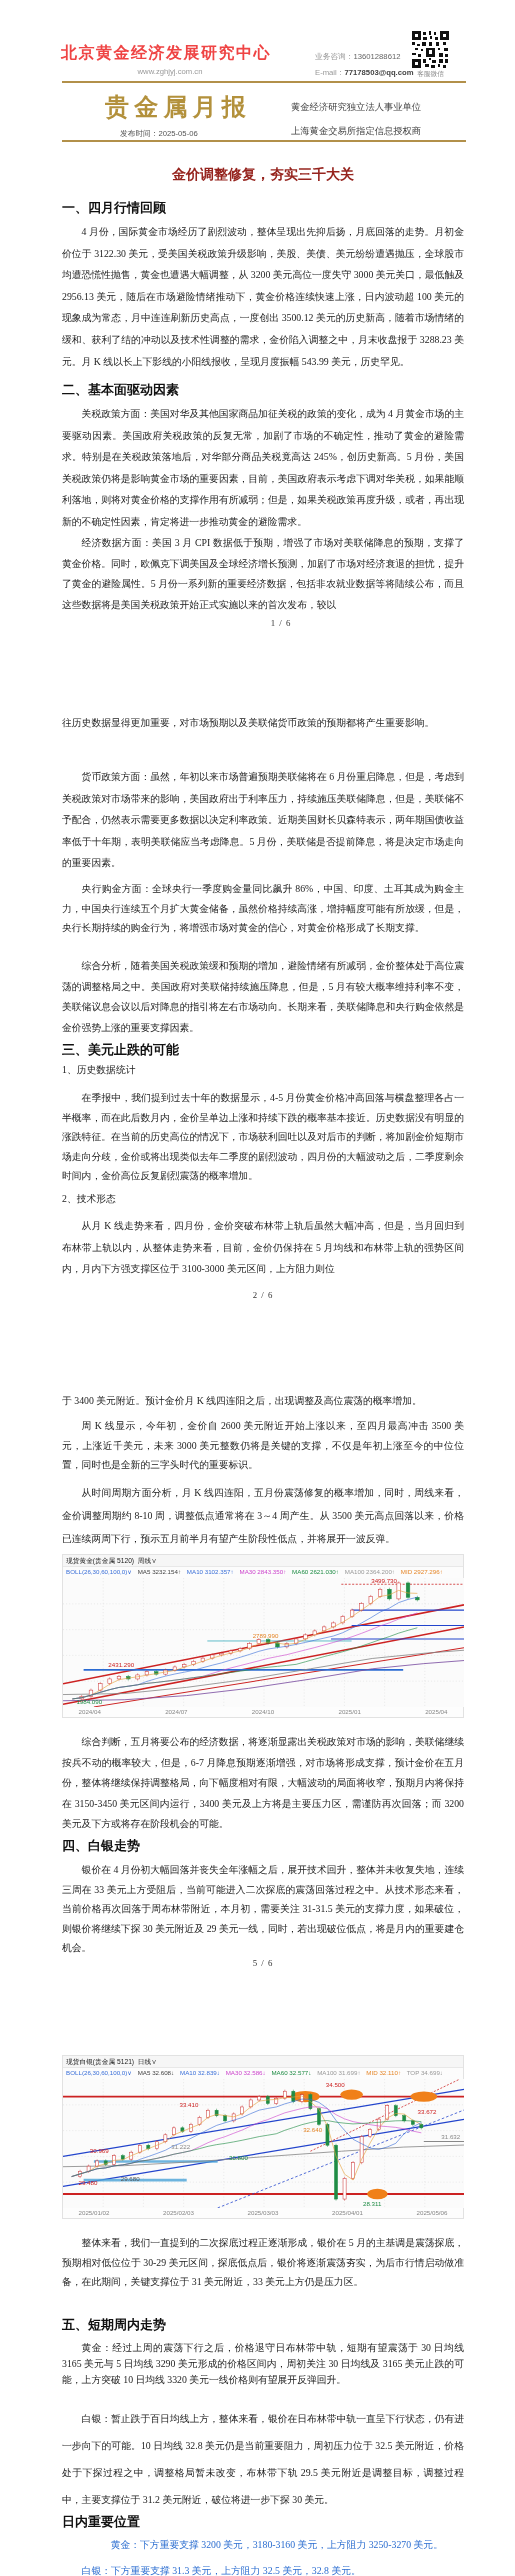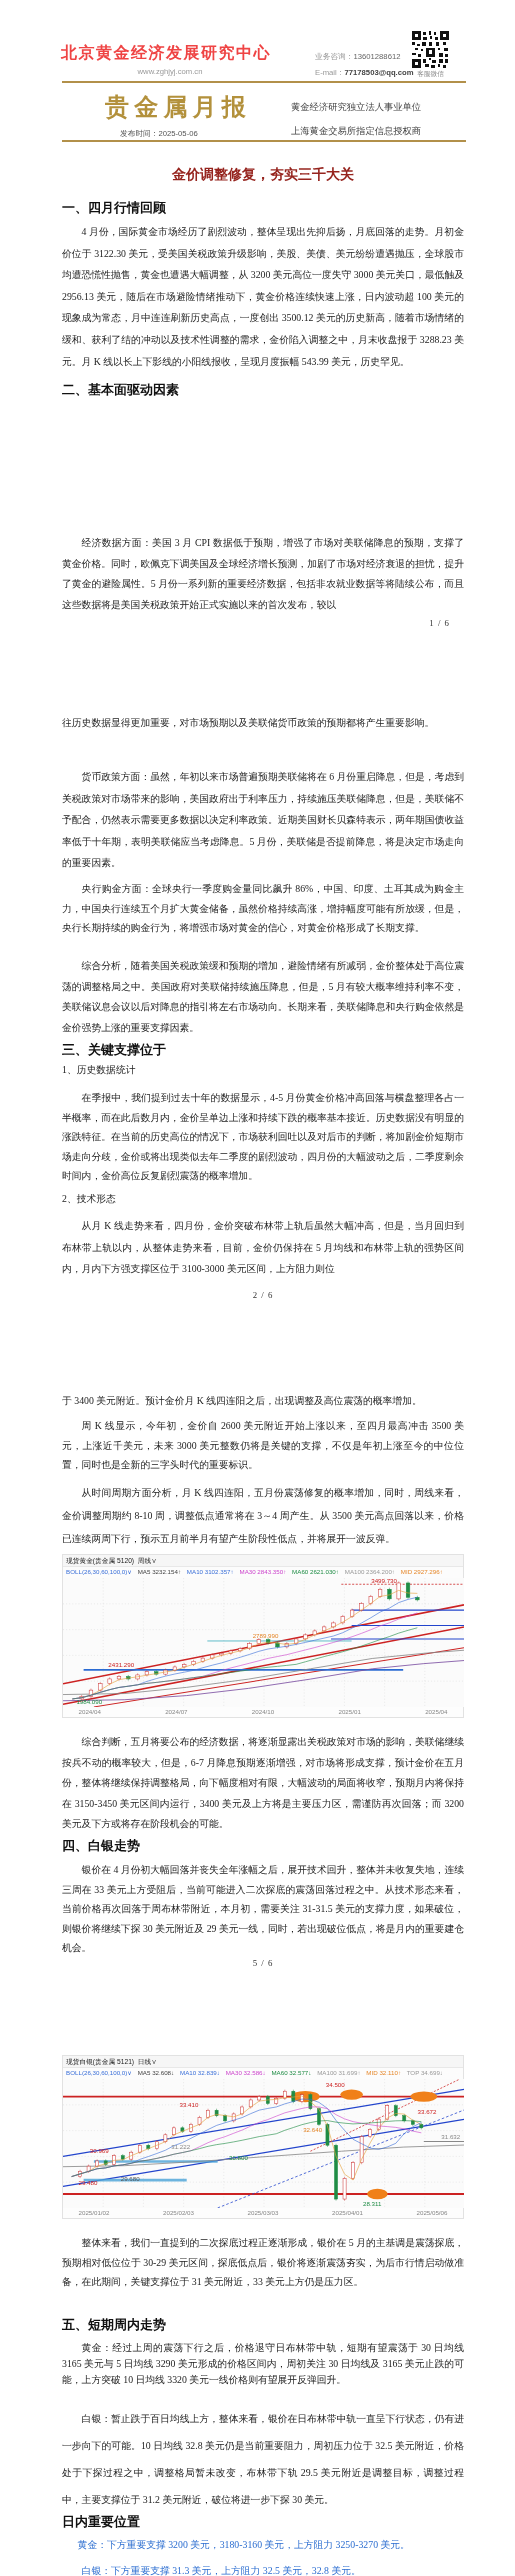--- a/index.html
+++ b/index.html
@@ -88,30 +88,31 @@
   <div class="abs" style="left:291px;top:125px;font:9.3px 'Liberation Sans',sans-serif;color:#3f3f3f;">上海黄金交易所指定信息授权商</div>
 
   <div class="abs goldline" style="left:62px;top:140px;width:404px;"></div>
 
   <div class="abs" style="left:62px;top:166px;width:402px;text-align:center;font:bold 14px 'Liberation Sans',sans-serif;color:#96241e;">金价调整修复，夯实三千大关</div>
 
   <div class="abs hd" style="left:62px;top:199px;">一、四月行情回顾</div>
   <div class="abs para" style="left:62px;top:221px;width:402px;">4 月份，国际黄金市场经历了剧烈波动，整体呈现出先抑后扬，月底回落的走势。月初金价位于 3122.30 美元，受美国关税政策升级影响，美股、美债、美元纷纷遭遇抛压，全球股市均遭恐慌性抛售，黄金也遭遇大幅调整，从 3200 美元高位一度失守 3000 美元关口，最低触及 2956.13 美元，随后在市场避险情绪推动下，黄金价格连续快速上涨，日内波动超 100 美元的现象成为常态，月中连连刷新历史高点，一度创出 3500.12 美元的历史新高，随着市场情绪的缓和、获利了结的冲动以及技术性调整的需求，金价陷入调整之中，月末收盘报于 3288.23 美元。月 K 线以长上下影线的小阳线报收，呈现月度振幅 543.99 美元，历史罕见。</div>
 
   <div class="abs hd" style="left:62px;top:381px;">二、基本面驱动因素</div>
+  <div class="abs para" style="left:62px;top:403px;width:402px;">关税政策方面：美国对华及其他国家商品加征关税的政策的变化，成为 4 月黄金市场的主要驱动因素。美国政府关税政策的反复无常，加剧了市场的不确定性，推动了黄金的避险需求。特别是在关税政策落地后，对华部分商品关税竟高达 245%，创历史新高。5 月份，美国关税政策仍将是影响黄金市场的重要因素，目前，美国政府表示考虑下调对华关税，如果能顺利落地，则将对黄金价格的支撑作用有所减弱；但是，如果关税政策再度升级，或者，再出现新的不确定性因素，肯定将进一步推动黄金的避险需求。</div>
   <div class="abs para" style="left:62px;top:533px;width:402px;line-height:20.6px;font-family:Liberation Serif, serif;">经济数据方面：美国 3 月 CPI 数据低于预期，增强了市场对美联储降息的预期，支撑了黄金价格。同时，欧佩克下调美国及全球经济增长预测，加剧了市场对经济衰退的担忧，提升了黄金的避险属性。5 月份一系列新的重要经济数据，包括非农就业数据等将陆续公布，而且这些数据将是美国关税政策开始正式实施以来的首次发布，较以</div>
 
-  <div class="abs marker" style="left:48px;top:618px;text-align:right;">1 / 6</div>
+  <div class="abs marker" style="left:80px;top:618px;">1 / 6</div>
 
   <div class="abs para" style="left:62px;top:712px;width:402px;text-indent:0;">往历史数据显得更加重要，对市场预期以及美联储货币政策的预期都将产生重要影响。</div>
   <div class="abs para" style="left:62px;top:766px;width:402px;">货币政策方面：虽然，年初以来市场普遍预期美联储将在 6 月份重启降息，但是，考虑到关税政策对市场带来的影响，美国政府出于利率压力，持续施压美联储降息，但是，美联储不予配合，仍然表示需要更多数据以决定利率政策。近期美国财长贝森特表示，两年期国债收益率低于十年期，表明美联储应当考虑降息。5 月份，美联储是否提前降息，将是决定市场走向的重要因素。</div>
   <div class="abs para" style="left:62px;top:879px;width:402px;line-height:19.6px;">央行购金方面：全球央行一季度购金量同比飙升 86%，中国、印度、土耳其成为购金主力，中国央行连续五个月扩大黄金储备，虽然价格持续高涨，增持幅度可能有所放缓，但是，央行长期持续的购金行为，将增强市场对黄金的信心，对黄金价格形成了长期支撑。</div>
   <div class="abs para" style="left:62px;top:956px;width:402px;line-height:20.6px;">综合分析，随着美国关税政策缓和预期的增加，避险情绪有所减弱，金价整体处于高位震荡的调整格局之中。美国政府对美联储持续施压降息，但是，5 月有较大概率维持利率不变，美联储议息会议以后对降息的指引将左右市场动向。长期来看，美联储降息和央行购金依然是金价强势上涨的重要支撑因素。</div>
 
-  <div class="abs hd" style="left:62px;top:1041px;">三、关键支撑位于</div>
+  <div class="abs hd" style="left:62px;top:1041px;">三、美元止跌的可能</div>
   <div class="abs" style="left:62px;top:1064px;font:9.8px 'Liberation Serif',serif;color:#222;">1、历史数据统计</div>
   <div class="abs para" style="left:62px;top:1088px;width:402px;line-height:19.6px;">在季报中，我们提到过去十年的数据显示，4-5 月份黄金价格冲高回落与横盘整理各占一半概率，而在此后数月内，金价呈单边上涨和持续下跌的概率基本接近。历史数据没有明显的涨跌特征。在当前的历史高位的情况下，市场获利回吐以及对后市的判断，将加剧金价短期市场走向分歧，金价或将出现类似去年二季度的剧烈波动，四月份的大幅波动之后，二季度剩余时间内，金价高位反复剧烈震荡的概率增加。</div>
   <div class="abs" style="left:62px;top:1193px;font:9.8px 'Liberation Serif',serif;color:#222;">2、技术形态</div>
   <div class="abs para" style="left:62px;top:1215px;width:402px;">从月 K 线走势来看，四月份，金价突破布林带上轨后虽然大幅冲高，但是，当月回归到布林带上轨以内，从整体走势来看，目前，金价仍保持在 5 月均线和布林带上轨的强势区间内，月内下方强支撑区位于 3100-3000 美元区间，上方阻力则位</div>
 
   <div class="abs marker" style="left:62px;top:1290px;">2 / 6</div>
 
   <div class="abs para" style="left:62px;top:1391px;width:402px;text-indent:0;line-height:20.6px;">于 3400 美元附近。预计金价月 K 线四连阳之后，出现调整及高位震荡的概率增加。</div>
   <div class="abs para" style="left:62px;top:1416px;width:402px;line-height:19.6px;">周 K 线显示，今年初，金价自 2600 美元附近开始上涨以来，至四月最高冲击 3500 美元，上涨近千美元，未来 3000 美元整数仍将是关键的支撑，不仅是年初上涨至今的中位位置，同时也是全新的三字头时代的重要标识。</div>
   <div class="abs para" style="left:62px;top:1481px;width:402px;line-height:23px;">从时间周期方面分析，月 K 线四连阳，五月份震荡修复的概率增加，同时，周线来看，金价调整周期约 8-10 周，调整低点通常将在 3～4 周产生。从 3500 美元高点回落以来，价格已连续两周下行，预示五月前半月有望产生阶段性低点，并将展开一波反弹。</div>
@@ -410,17 +411,17 @@
       <span>2025/05/06</span>
     </div>
   </div>
 
   <div class="abs para" style="left:62px;top:2233px;width:402px;line-height:19.6px;">整体来看，我们一直提到的二次探底过程正逐渐形成，银价在 5 月的主基调是震荡探底，预期相对低位位于 30-29 美元区间，探底低点后，银价将逐渐震荡夯实，为后市行情启动做准备，在此期间，关键支撑位于 31 美元附近，33 美元上方仍是压力区。</div>
   <div class="abs hd" style="left:62px;top:2316px;">五、短期周内走势</div>
   <div class="abs para" style="left:62px;top:2340px;width:402px;line-height:16px;">黄金：经过上周的震荡下行之后，价格退守日布林带中轨，短期有望震荡于 30 日均线 3165 美元与 5 日均线 3290 美元形成的价格区间内，周初关注 30 日均线及 3165 美元止跌的可能，上方突破 10 日均线 3320 美元一线价格则有望展开反弹回升。</div>
   <div class="abs para" style="left:62px;top:2405px;width:402px;line-height:27px;">白银：暂止跌于百日均线上方，整体来看，银价在日布林带中轨一直呈下行状态，仍有进一步向下的可能。10 日均线 32.8 美元仍是当前重要阻力，周初压力位于 32.5 美元附近，价格处于下探过程之中，调整格局暂未改变，布林带下轨 29.5 美元附近是调整目标，调整过程中，主要支撑位于 31.2 美元附近，破位将进一步下探 30 美元。</div>
 
   <div class="abs hd" style="left:62px;top:2513px;">日内重要位置</div>
-  <div class="abs bluetxt" style="left:58px;top:2539px;width:402px;font:9.8px 'Liberation Serif',serif;text-indent:2em;">黄金：下方重要支撑 3200 美元，3180-3160 美元，上方阻力 3250-3270 美元。</div>
+  <div class="abs bluetxt" style="left:66px;top:2539px;width:402px;font:9.8px 'Liberation Serif',serif;text-indent:2em;text-align:center;">黄金：下方重要支撑 3200 美元，3180-3160 美元，上方阻力 3250-3270 美元。</div>
   <div class="abs bluetxt" style="left:62px;top:2565px;width:402px;font:9.8px 'Liberation Serif',serif;text-indent:2em;">白银：下方重要支撑 31.3 美元，上方阻力 32.5 美元，32.8 美元。</div>
 
 </div>
 
 
 </body></html>

